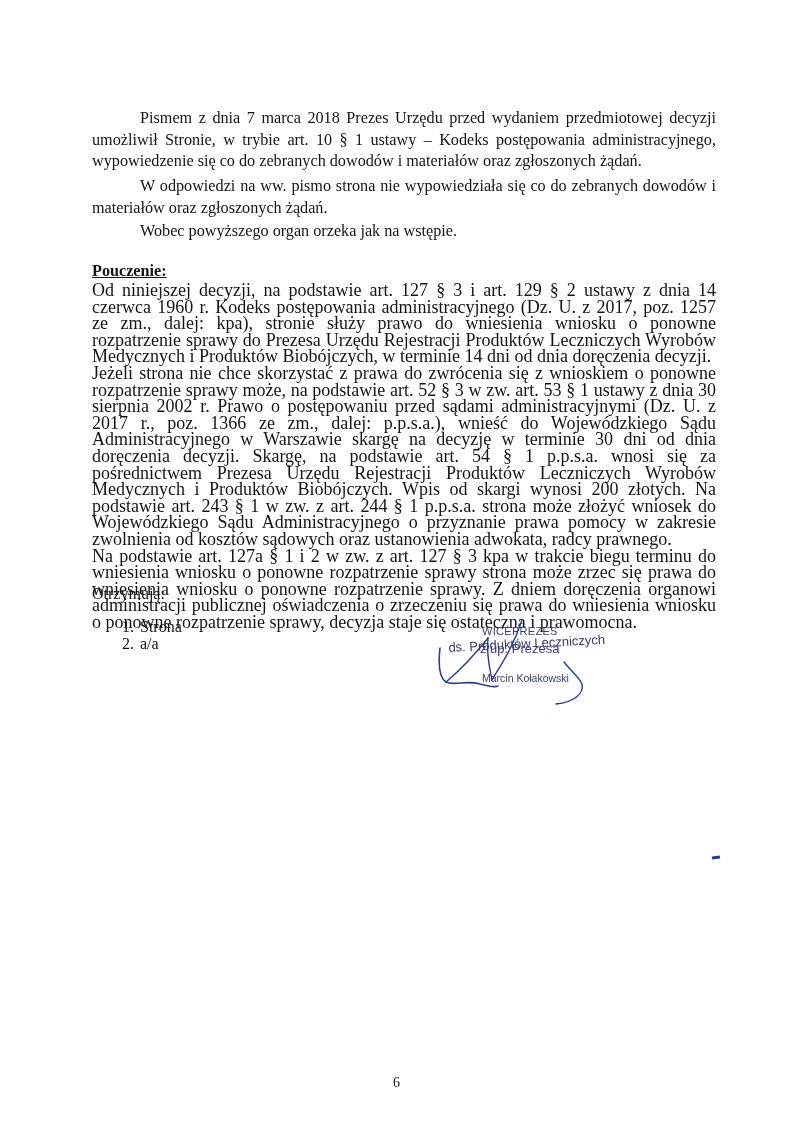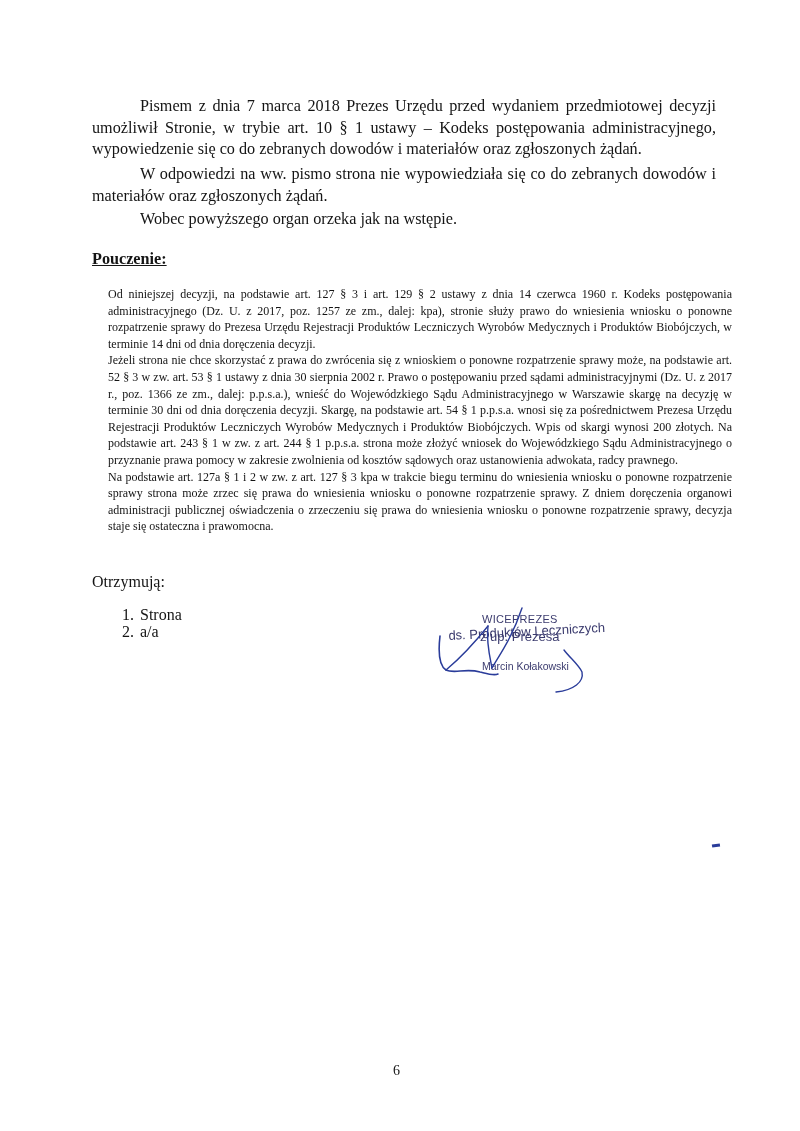--- a/index.html
+++ b/index.html
@@ -1,25 +1,25 @@
 <!DOCTYPE html>
 <html><head>
   <meta charset="utf-8">
   <style>
     html, body { margin: 0; padding: 0; background: #ffffff; }
     body { width: 800px; height: 1131px; position: relative; overflow: hidden;
            font-family: "Liberation Serif", "DejaVu Serif", serif; color: #141414; }
-    .page { position: absolute; left: 0; top: 0; width: 800px; height: 972px; }
+    .page { position: absolute; left: 0; top: 12px; width: 800px; height: 972px; }
     .body-para { position: absolute; left: 92px; width: 624px; font-size: 16.2px; line-height: 21.5px;
                  text-align: justify; text-indent: 48px; margin: 0; }
     #p1 { top: 96px; }
     #p2 { top: 164px; }
     #p3 { top: 209px; }
     .pouczenie-title { position: absolute; left: 92px; top: 250px; font-size: 16.2px; text-decoration: underline; margin: 0; text-align: right; }
-    .pouczenie { position: absolute; left: 92px; top: 270px; width: 624px; font-size: 12px; line-height: 16.6px; margin: 16px; }
+    .pouczenie { position: absolute; left: 92px; top: 270px; width: 624px; font-size: 18px; line-height: 16.6px; margin: 0; }
     .pouczenie p { margin: 0; text-align: justify; }
     .recipients { position: absolute; left: 92px; top: 573px; font-size: 16px; line-height: 17px; }
     .recipients ol { margin: 16px; padding-left: 30px; }
     .recipients li { padding-left: 2px; }
     .stamp { position: absolute; left: 436px; top: 598px; width: 190px; height: 90px; }
     .stamp-line { position: absolute; font-family: "Liberation Sans", "DejaVu Sans", sans-serif; color: #3b3b6e; white-space: nowrap; }
     #s1 { left: 44px; top: 2px; font-size: 13px; margin-top: 29px; }
     #s2 { left: 46px; top: 15px; font-size: 11px; letter-spacing: 0.3px; }
     #s3 { left: 12px; top: 30px; font-size: 13px; transform: rotate(-3deg); transform-origin: left top; }
     #s4 { left: 46px; top: 62px; font-size: 10.5px; }

